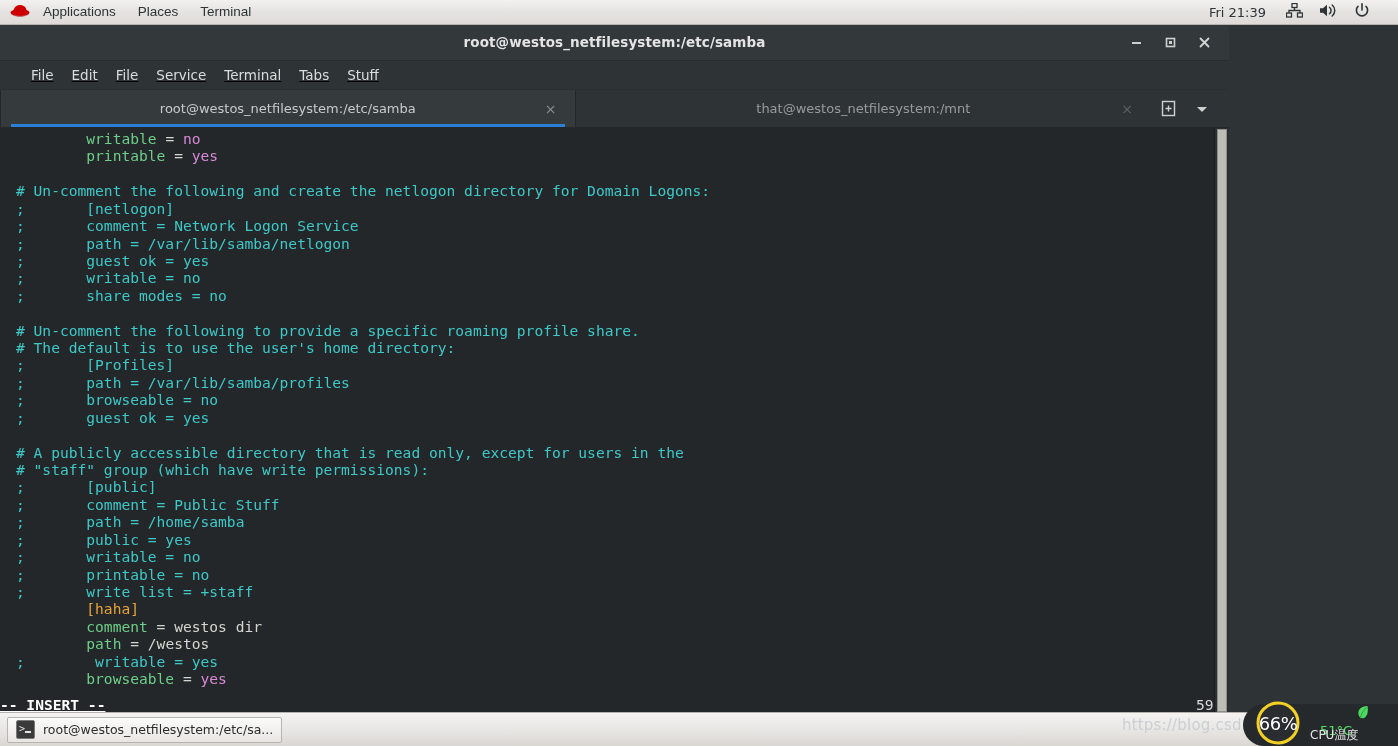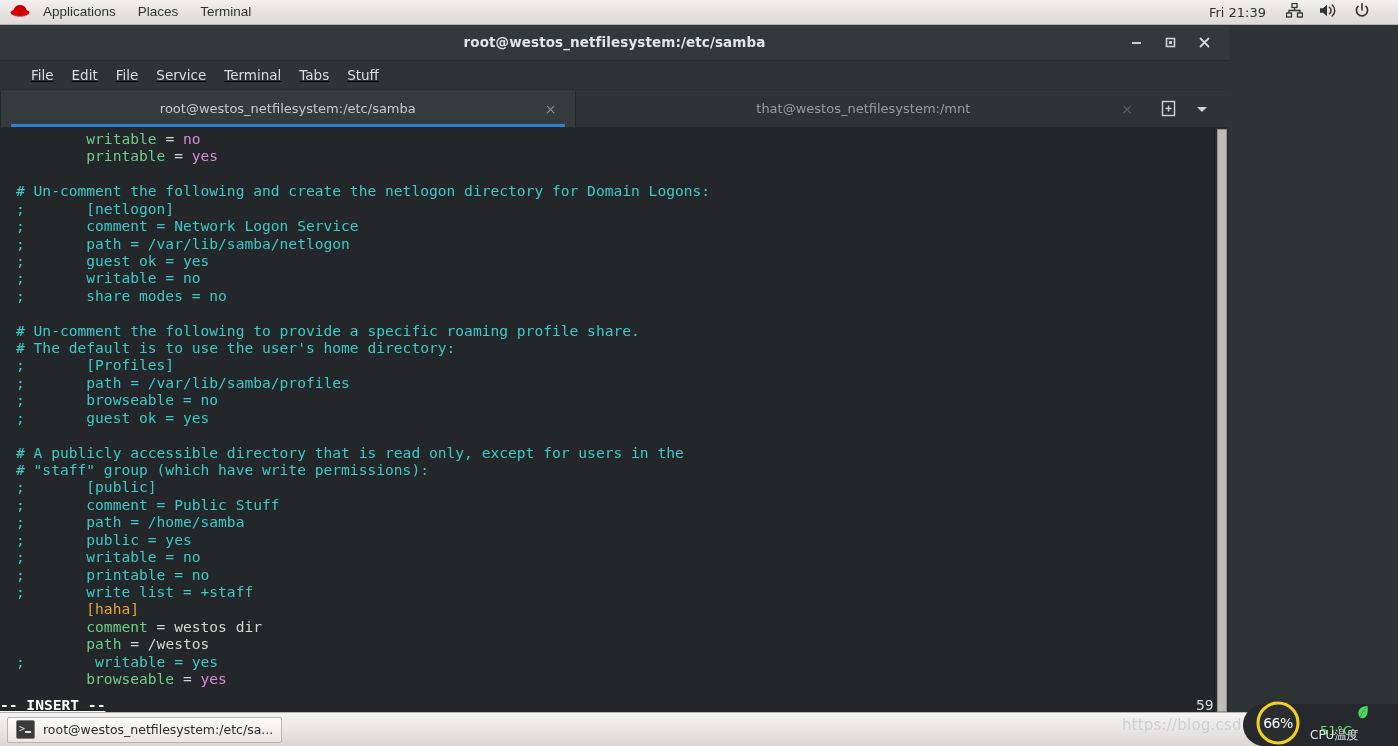--- a/index.html
+++ b/index.html
@@ -332,21 +332,21 @@
     width: 60px; height: 46px;
   }
   #cpu-gauge-label {
     position: absolute;
     left: 1248px; top: 700px;
     width: 60px; height: 46px;
     display: flex;
     align-items: center;
     justify-content: center;
     color: #ffffff;
-    font-size: 14px;
+    font-size: 18px;
     font-family: "DejaVu Sans", sans-serif;
     letter-spacing: -0.5px;
   }
   #cpu-temp {
     position: absolute;
     left: 1320px; top: 707px;
     color: #55e06a;
     font-size: 13px;
     font-family: "DejaVu Sans", sans-serif;
     white-space: nowrap;

